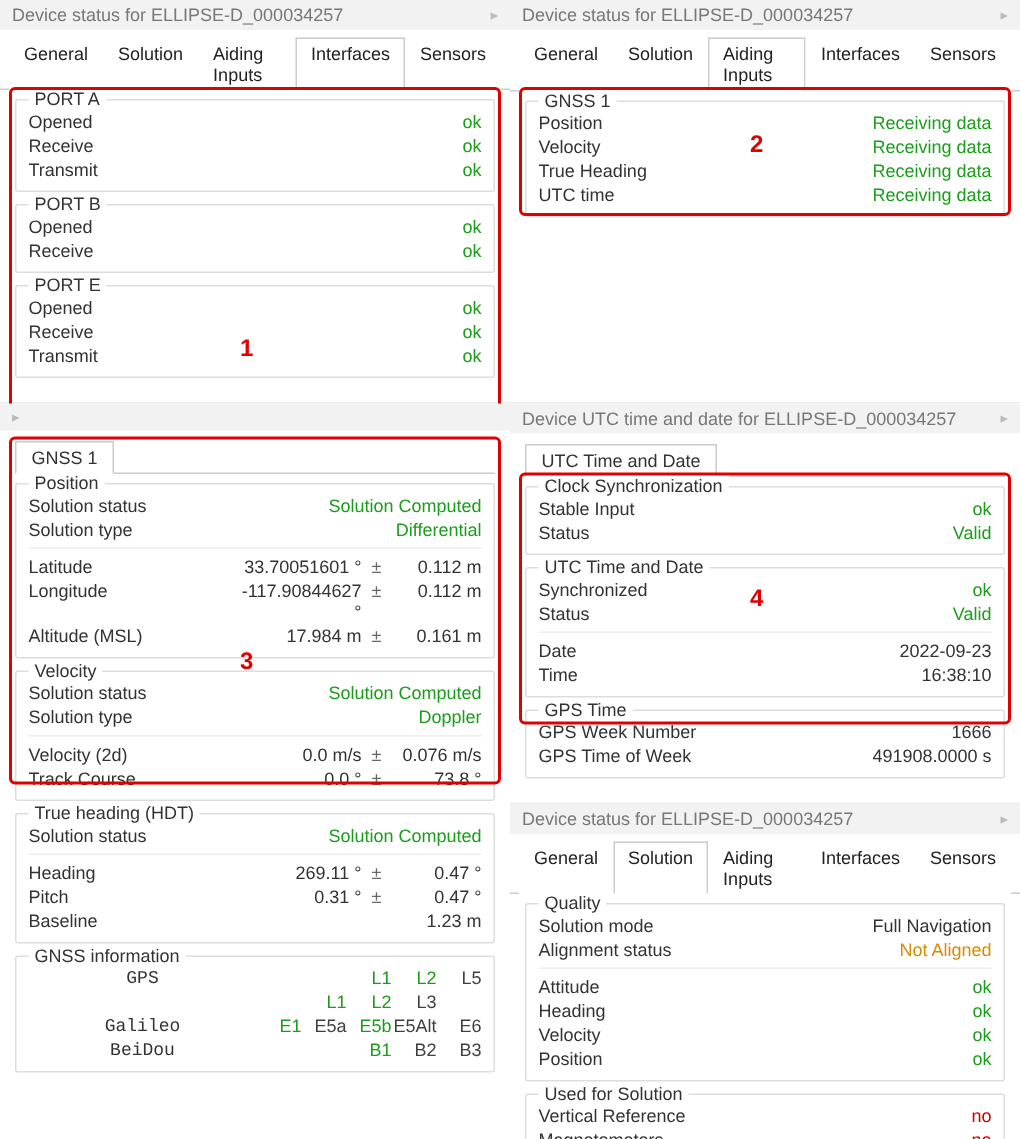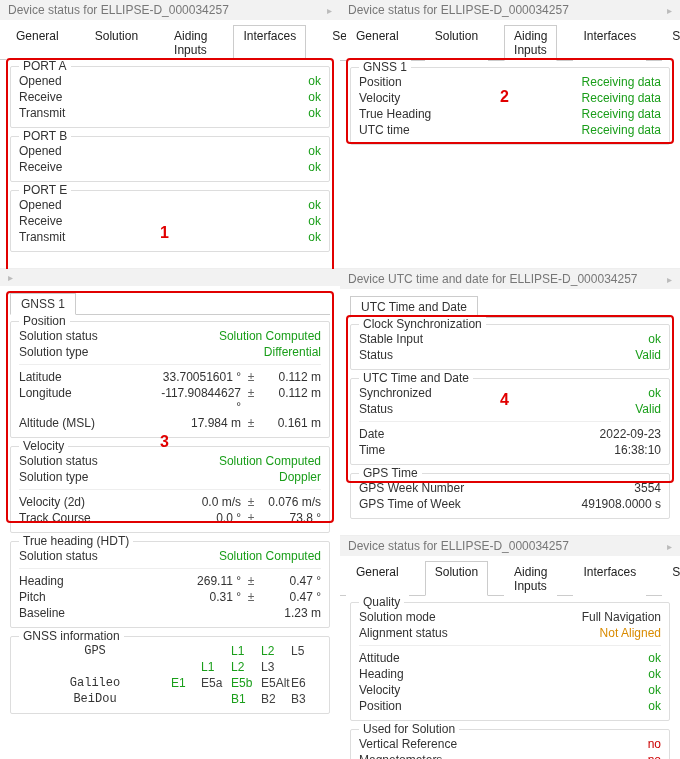--- a/index.html
+++ b/index.html
@@ -28,21 +28,21 @@
     align-items: center;
   }
   .panel-header .chev {
     color: #bbb;
     font-size: 10px;
   }
   .tabs {
     display: flex;
     border-bottom: 1px solid #ccc;
     padding: 4px 6px 0 6px;
-    gap: 16px;
+    gap: 0;
   }
   .tab {
     padding: 3px 9px;
     border: 1px solid transparent;
     border-bottom: none;
     font-size: 12px;
     color: #222;
     cursor: pointer;
     position: relative;
     top: 1px;
@@ -104,21 +104,21 @@
     color: #e10000;
     font-weight: bold;
     font-size: 16px;
     pointer-events: none;
   }
   .ginfo {
     display: grid;
     grid-template-columns: 1fr 30px 30px 30px 30px 30px;
     padding: 1px 0;
   }
-  .ginfo span { text-align: left; }
+  .ginfo span { text-align: right; }
   .ginfo .name { text-align: center; font-family: Liberation Mono, monospace; }
   .dim { color: #404040; }
   .tabs-mini {
     display: flex;
     border-bottom: 1px solid #ccc;
     margin-bottom: 6px;
   }
   .tab-mini {
     padding: 3px 10px;
     border: 1px solid #ccc;
@@ -401,21 +401,21 @@
             </div>
           <div class="row">
               <span class="label">Time</span>
               <span class="val">16:38:10</span>
             </div>
         </div>
         <div class="group">
           <div class="group-title">GPS Time</div>
           <div class="row">
               <span class="label">GPS Week Number</span>
-              <span class="val">3554</span>
+              <span class="val">1666</span>
             </div>
           <div class="row">
               <span class="label">GPS Time of Week</span>
               <span class="val">491908.0000 s</span>
             </div>
         </div>
       </div>
       <div class="red-box" style="left:6px; top:46px; width:328px; height:168px;"></div>
       <div class="red-num" style="left:160px; top:122px;">4</div>
     </div>

